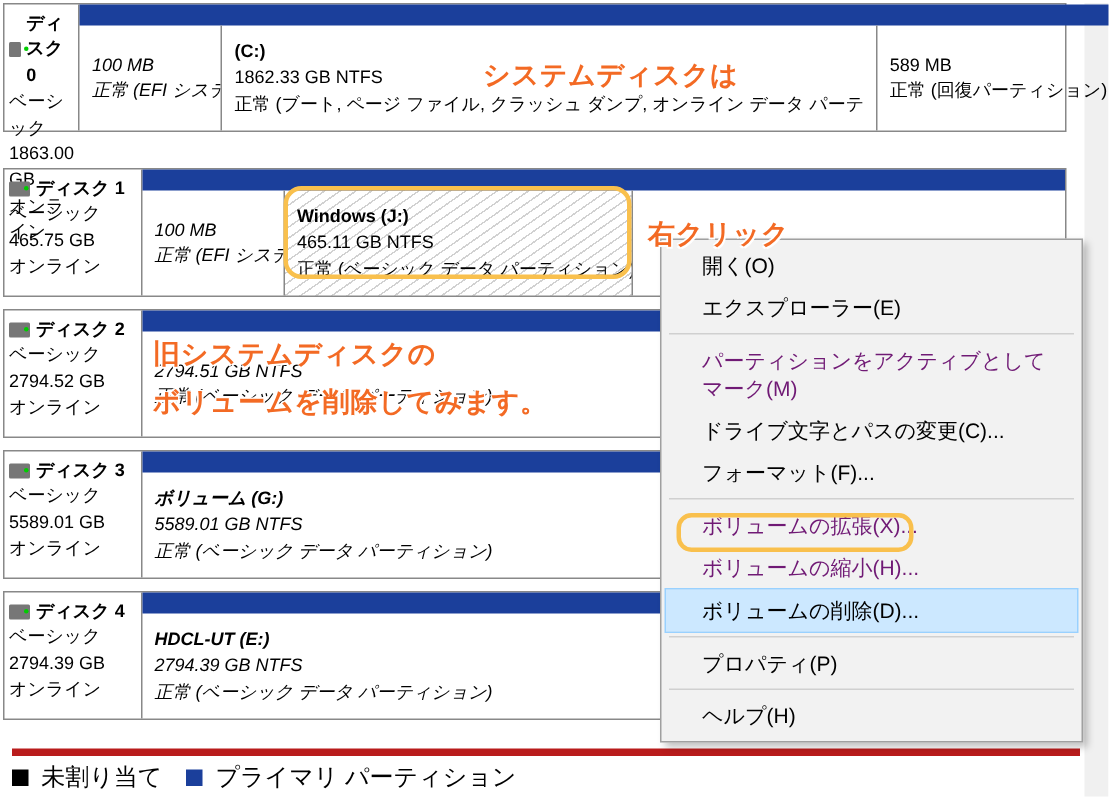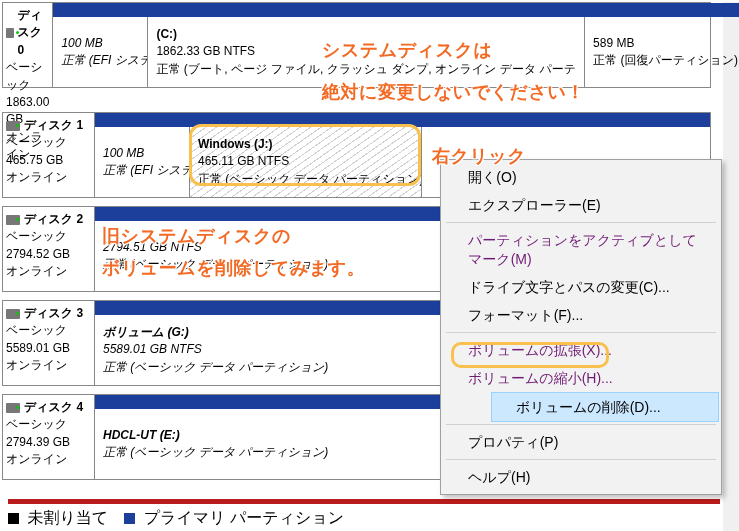--- a/index.html
+++ b/index.html
@@ -120,21 +120,21 @@
     padding: 3px;
     font-size: 14px;
   }
   .menu-item {
     padding: 5px 18px 5px 24px;
     line-height: 1.3;
     position: relative;
     cursor: default;
   }
   .menu-item.disabled { color: #701a75; }
-  .menu-item.sel { background: #cce8ff; outline: 1px solid #99d1ff; margin-left: 48px; }
+  .menu-item.sel { background: #cce8ff; outline: 1px solid #99d1ff; }
   .menu-sep {
     height: 1px;
     background: #d0d0d0;
     margin: 3px 2px;
   }
   .menu-hilite {
     position: absolute;
     border: 3px solid #f9c04d;
     border-radius: 10px;
     pointer-events: none;
@@ -283,20 +283,21 @@
         </div>
       <div>ベーシック</div>
       <div>2794.39 GB</div>
       <div>オンライン</div>
     </div>
     <div class="part-area">
       <div class="stripe"></div>
       <div class="parts">
         <div class="part" style="flex:1">
           <b>HDCL-UT  (E:)</b>
+          <span>2794.39 GB NTFS</span>
           <span>正常 (ベーシック データ パーティション)</span>
         </div>
       </div>
     </div>
   </div>
 
   <div class="legend">
     <div><span class="sw"></span>
       <span>未割り当て</span></div>
     <div><span class="sw blue"></span>
@@ -318,18 +319,17 @@
     <div class="menu-item sel">ボリュームの削除(D)...</div>
     <div class="menu-sep"></div>
     <div class="menu-item">プロパティ(P)</div>
     <div class="menu-sep"></div>
     <div class="menu-item">ヘルプ(H)</div>
 
     <div class="menu-hilite" style="left:10px; top:182px; width:158px; height:26px;"></div>
   </div>
 
   <div class="ann" style="left:322px; top:36px;">システムディスクは</div>
-  <div class="ann" style="left:322px; top:78px;">絶対に変更しないでください！</div>
   <div class="ann" style="left:432px; top:142px;">右クリック</div>
   <div class="ann" style="left:102px; top:222px;">旧システムディスクの</div>
   <div class="ann" style="left:102px; top:254px;">ボリュームを削除してみます。</div>
 
 </div>
 
 </body></html>

